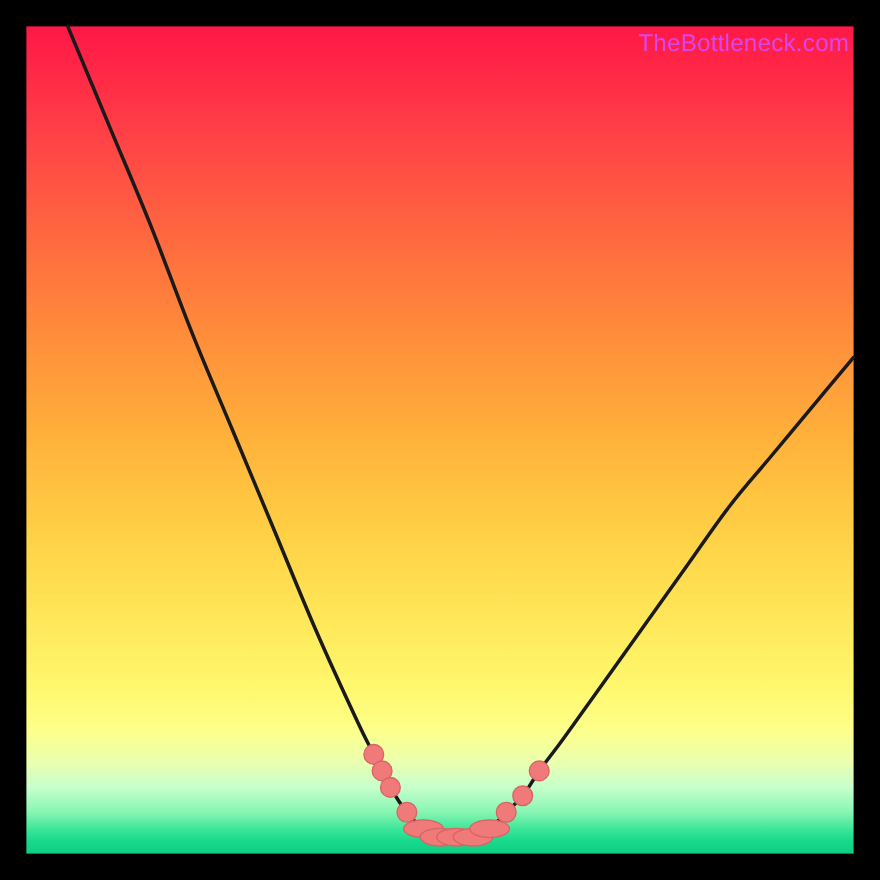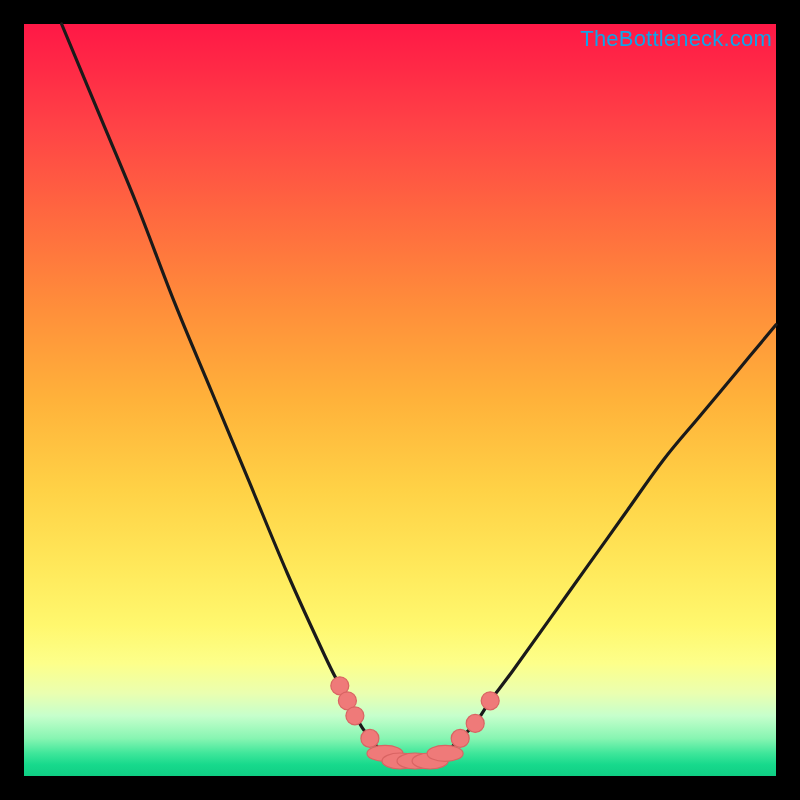--- a/index.html
+++ b/index.html
@@ -42,21 +42,21 @@
       #87f5b2 95%,
       #3ee69a 97%,
       #17d98c 98.5%,
       #0fce84 100%
     );
   }
   .watermark {
     position: absolute;
     top: 26px;
     right: 28px;
-    color: #0ea5e9;
+    color: #d946ef;
     font-size: 22px;
     letter-spacing: 0.2px;
     font-weight: 500;
     user-select: none;
   }
   svg {
     position: absolute;
     top: 24px;
     left: 24px;
     width: 752px;

